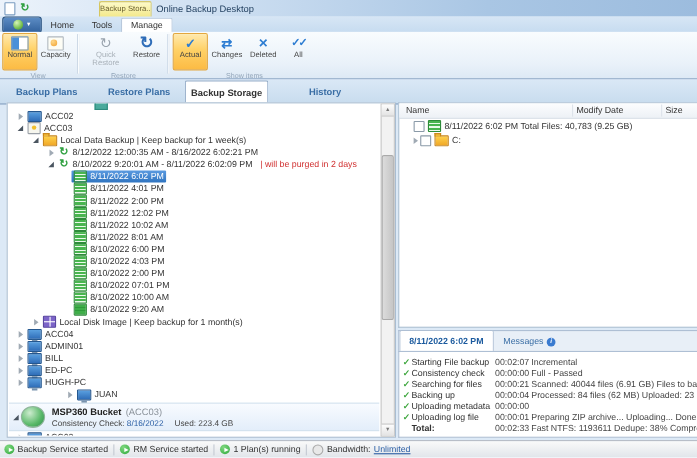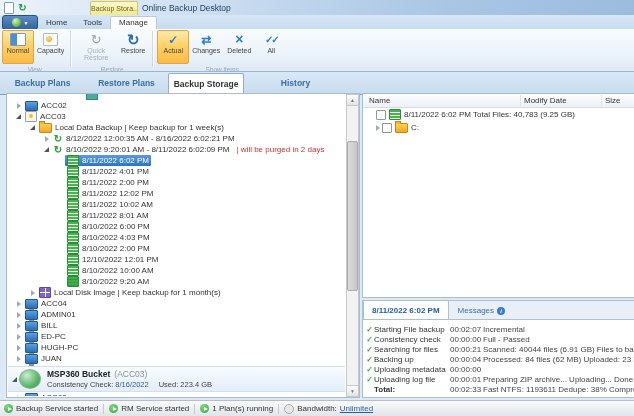--- a/index.html
+++ b/index.html
@@ -345,21 +345,21 @@
           <span class="texp"></span>
           <span class="tsel">
             <span class="ti i-rp-inc"></span>
             <span class="tlabel">8/10/2022 2:00 PM</span>
           </span>
         </div>
         <div class="trow" style="padding-left: 48px;">
           <span class="texp"></span>
           <span class="tsel">
             <span class="ti i-rp-inc"></span>
-            <span class="tlabel">12/10/2022 12:01 PM</span>
+            <span class="tlabel">8/10/2022 07:01 PM</span>
           </span>
         </div>
         <div class="trow" style="padding-left: 48px;">
           <span class="texp"></span>
           <span class="tsel">
             <span class="ti i-rp-inc"></span>
             <span class="tlabel">8/10/2022 10:00 AM</span>
           </span>
         </div>
         <div class="trow" style="padding-left: 48px;">
@@ -416,21 +416,21 @@
         </div>
         <div class="trow" style="padding-left: 6px;">
           <span class="texp">
             <span class="exp-c"></span>
           </span>
           <span class="tsel">
             <span class="ti i-computer"></span>
             <span class="tlabel">HUGH-PC</span>
           </span>
         </div>
-        <div class="trow" style="padding-left: 6px;">
+        <div class="trow" style="padding-left: 6px; margin-left: 45px;">
           <span class="texp">
             <span class="exp-c"></span>
           </span>
           <span class="tsel">
             <span class="ti i-computer"></span>
             <span class="tlabel">JUAN</span>
           </span>
         </div>
         <div class="trow bucketrow" style="padding-left: 2px;">
           <span class="texp">

